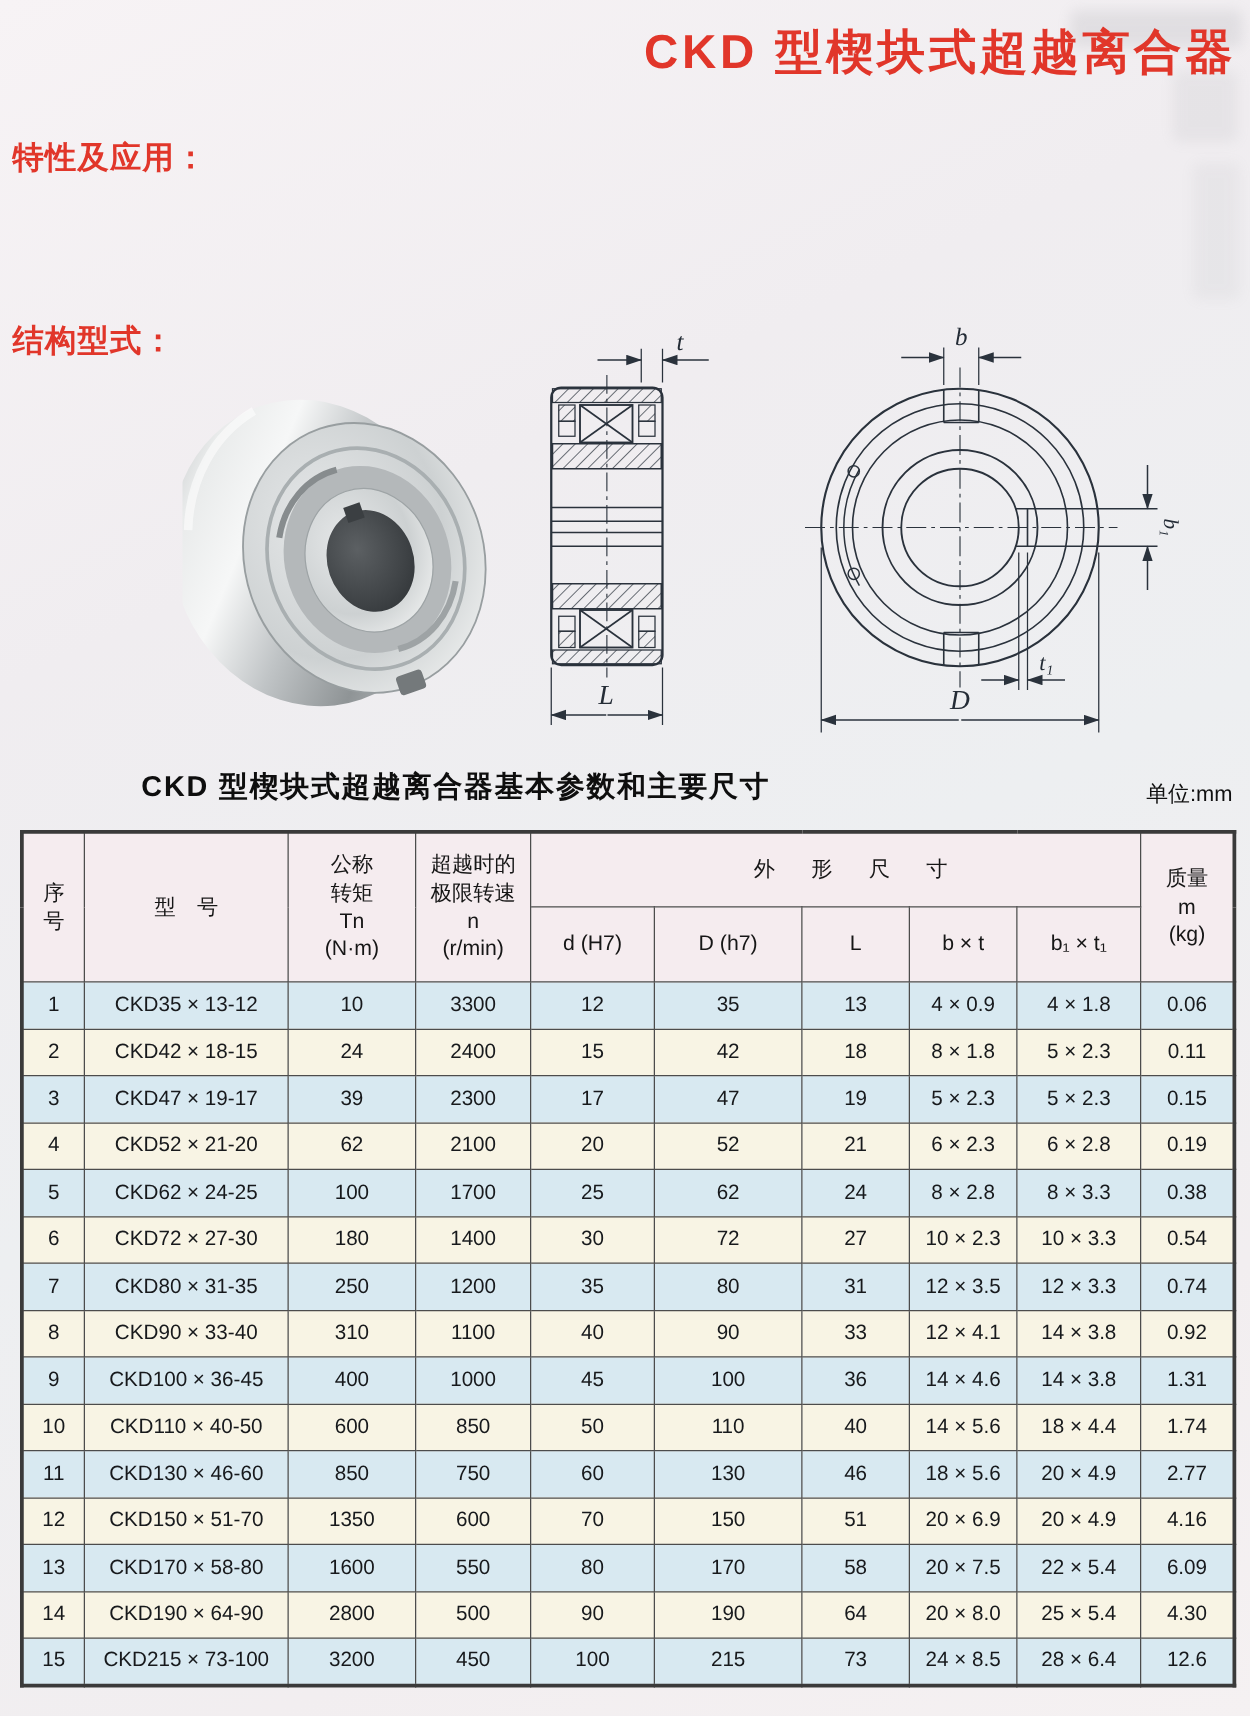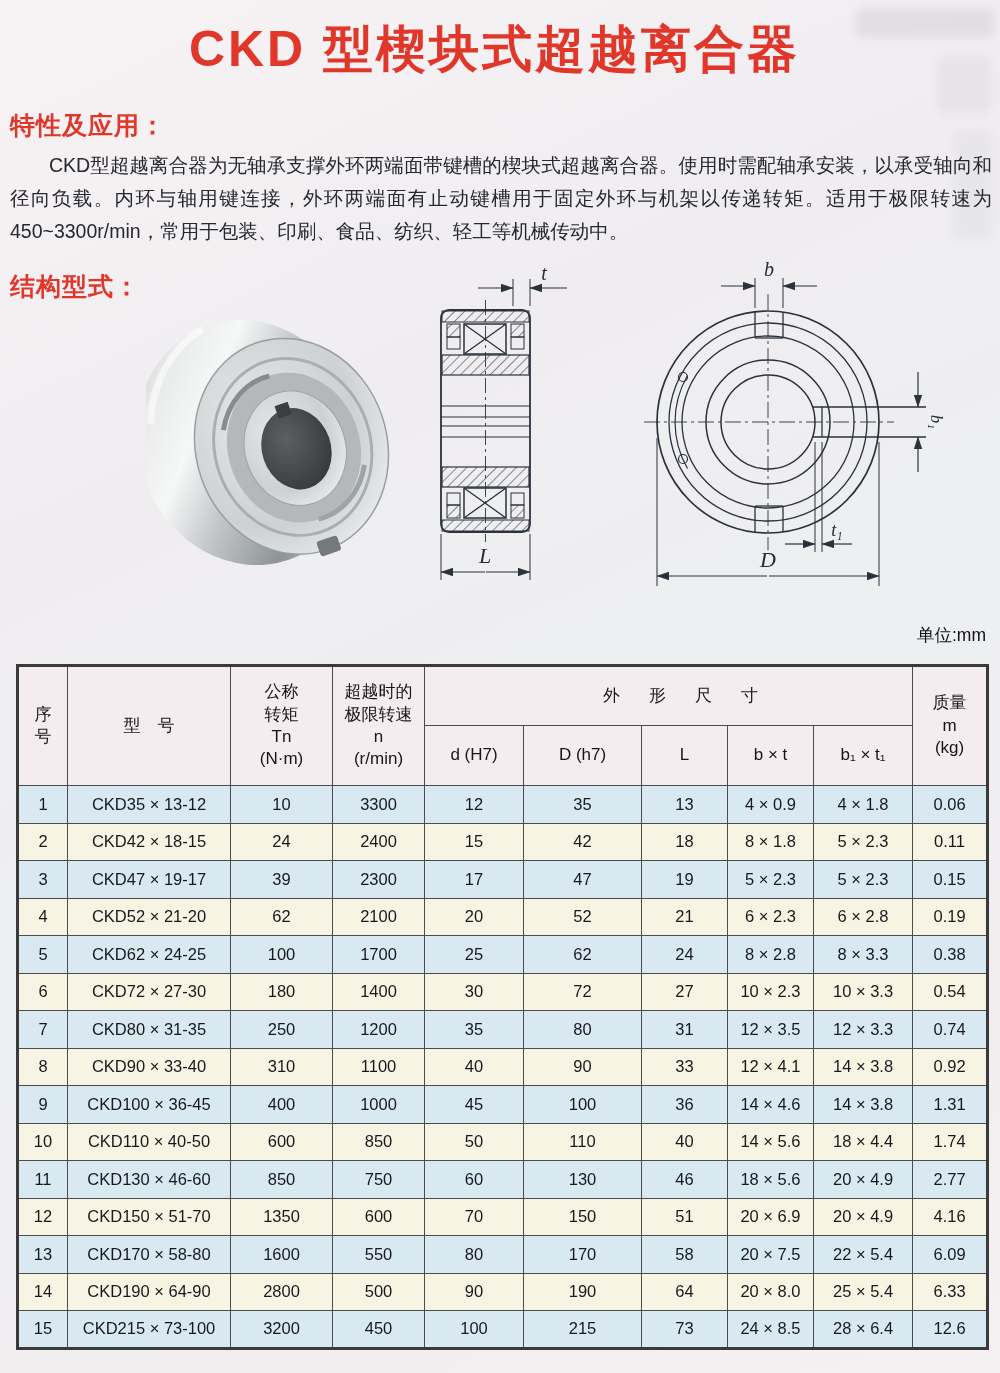--- a/index.html
+++ b/index.html
@@ -3,26 +3,26 @@
 <meta charset="utf-8">
 <style>
   html,body{margin:0;padding:0;background:#9a9a9a;}
   .page{
     position:relative;width:1000px;height:1373px;margin:0 auto;overflow:hidden;
     background:linear-gradient(155deg,#f7f3f5 0%,#f0edf0 30%,#edeff1 55%,#f2eef0 80%,#f5f1f2 100%);
     font-family:"Liberation Sans","DejaVu Sans",sans-serif;color:#1d1d1d;
   }
   .smudge{position:absolute;background:#8d9096;border-radius:6px;filter:blur(5px);}
   .doc-title{
-    position:absolute;top:16px;left:0;right:11px;text-align:center;
-    font-size:50px;font-weight:bold;color:#e1362a;letter-spacing:3px;
+    position:absolute;top:16px;left:0;right:11px;text-align:right;
+    font-size:38px;font-weight:bold;color:#e1362a;letter-spacing:3px;
   }
   .sec-heading{position:absolute;left:10px;font-size:25px;font-weight:bold;color:#e1362a;letter-spacing:1px;}
   #features-heading{top:109px;}
-  #structure-heading{top:270px;}
+  #structure-heading{top:256px;}
   .para{
     position:absolute;left:10px;top:149px;width:982px;
     font-size:19.5px;line-height:33px;text-indent:2em;text-align:justify;color:#26292e;
   }
   .figure-svg{position:absolute;}
   #photo-svg{left:146px;top:294px;width:256px;height:300px;}
   #cross-svg{left:430px;top:266px;width:160px;height:334px;}
   #front-svg{left:624px;top:256px;width:374px;height:344px;}
   .tbl-title{position:absolute;left:113px;top:614px;font-size:23px;font-weight:bold;color:#0e0e0e;letter-spacing:1.5px;}
   .unit-note{position:absolute;right:14px;top:623px;font-size:17.5px;color:#101010;}
@@ -48,21 +48,20 @@
 
 <div class="page">
 
   <div class="smudge" style="left:856px;top:8px;width:138px;height:30px;opacity:.16;"></div>
   <div class="smudge" style="left:938px;top:56px;width:52px;height:58px;opacity:.10;"></div>
   <div class="smudge" style="left:954px;top:130px;width:38px;height:110px;opacity:.08;"></div>
 
   <div class="doc-title">CKD 型楔块式超越离合器</div>
 
   <div id="features-heading" class="sec-heading">特性及应用：</div>
-  <div class="para">CKD型超越离合器为无轴承支撑外环两端面带键槽的楔块式超越离合器。使用时需配轴承安装，以承受轴向和径向负载。内环与轴用键连接，外环两端面有止动键槽用于固定外环与机架以传递转矩。适用于极限转速为450~3300r/min，常用于包装、印刷、食品、纺织、轻工等机械传动中。</div>
 
   <div id="structure-heading" class="sec-heading">结构型式：</div>
 
   <svg id="photo-svg" class="figure-svg" viewBox="0 0 260 300">
     <defs>
       <linearGradient id="mSide" x1="0" y1="0" x2="1" y2="1">
         <stop offset="0" stop-color="#aeb2b4"></stop>
           <stop offset=".18" stop-color="#e9ebeb"></stop>
         <stop offset=".34" stop-color="#f6f7f7"></stop>
           <stop offset=".52" stop-color="#c0c4c6"></stop>
@@ -191,20 +190,21 @@
     <line class="dwg" x1="228" y1="288" x2="198" y2="288" stroke-width="1.2" marker-end="url(#arr)"></line>
     <text class="dim-label" x="213" y="280" font-size="18" text-anchor="middle">t₁</text>
 
     <line class="dwg" x1="33" y1="182" x2="33" y2="330" stroke-width="1"></line>
     <line class="dwg" x1="255" y1="186" x2="255" y2="330" stroke-width="1"></line>
     <line class="dwg" x1="143" y1="320" x2="33" y2="320" stroke-width="1.2" marker-end="url(#arr)"></line>
     <line class="dwg" x1="145" y1="320" x2="255" y2="320" stroke-width="1.2" marker-end="url(#arr)"></line>
     <text class="dim-label" x="144" y="311" font-size="22" text-anchor="middle">D</text>
   </svg>
 
+  <div class="tbl-title">CKD 型楔块式超越离合器基本参数和主要尺寸</div>
   <div class="unit-note">单位:mm</div>
 
   <table class="spec">
     <colgroup>
       <col style="width:50px">
         <col style="width:163px">
         <col style="width:102px">
         <col style="width:92px">
       <col style="width:99px">
         <col style="width:118px">
@@ -399,21 +399,21 @@
         <tr>
           <td>14</td>
           <td>CKD190 × 64-90</td>
           <td>2800</td>
           <td>500</td>
           <td>90</td>
           <td>190</td>
           <td>64</td>
           <td>20 × 8.0</td>
           <td>25 × 5.4</td>
-          <td>6.33</td>
+          <td>4.30</td>
         </tr>
         <tr>
           <td>15</td>
           <td>CKD215 × 73-100</td>
           <td>3200</td>
           <td>450</td>
           <td>100</td>
           <td>215</td>
           <td>73</td>
           <td>24 × 8.5</td>

